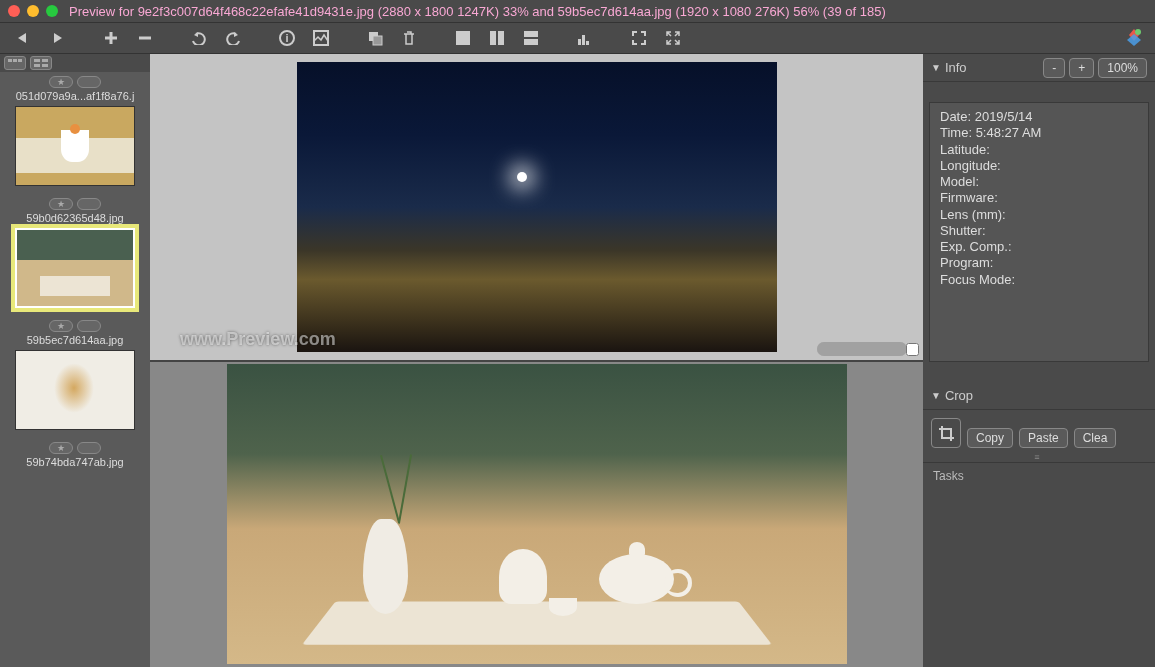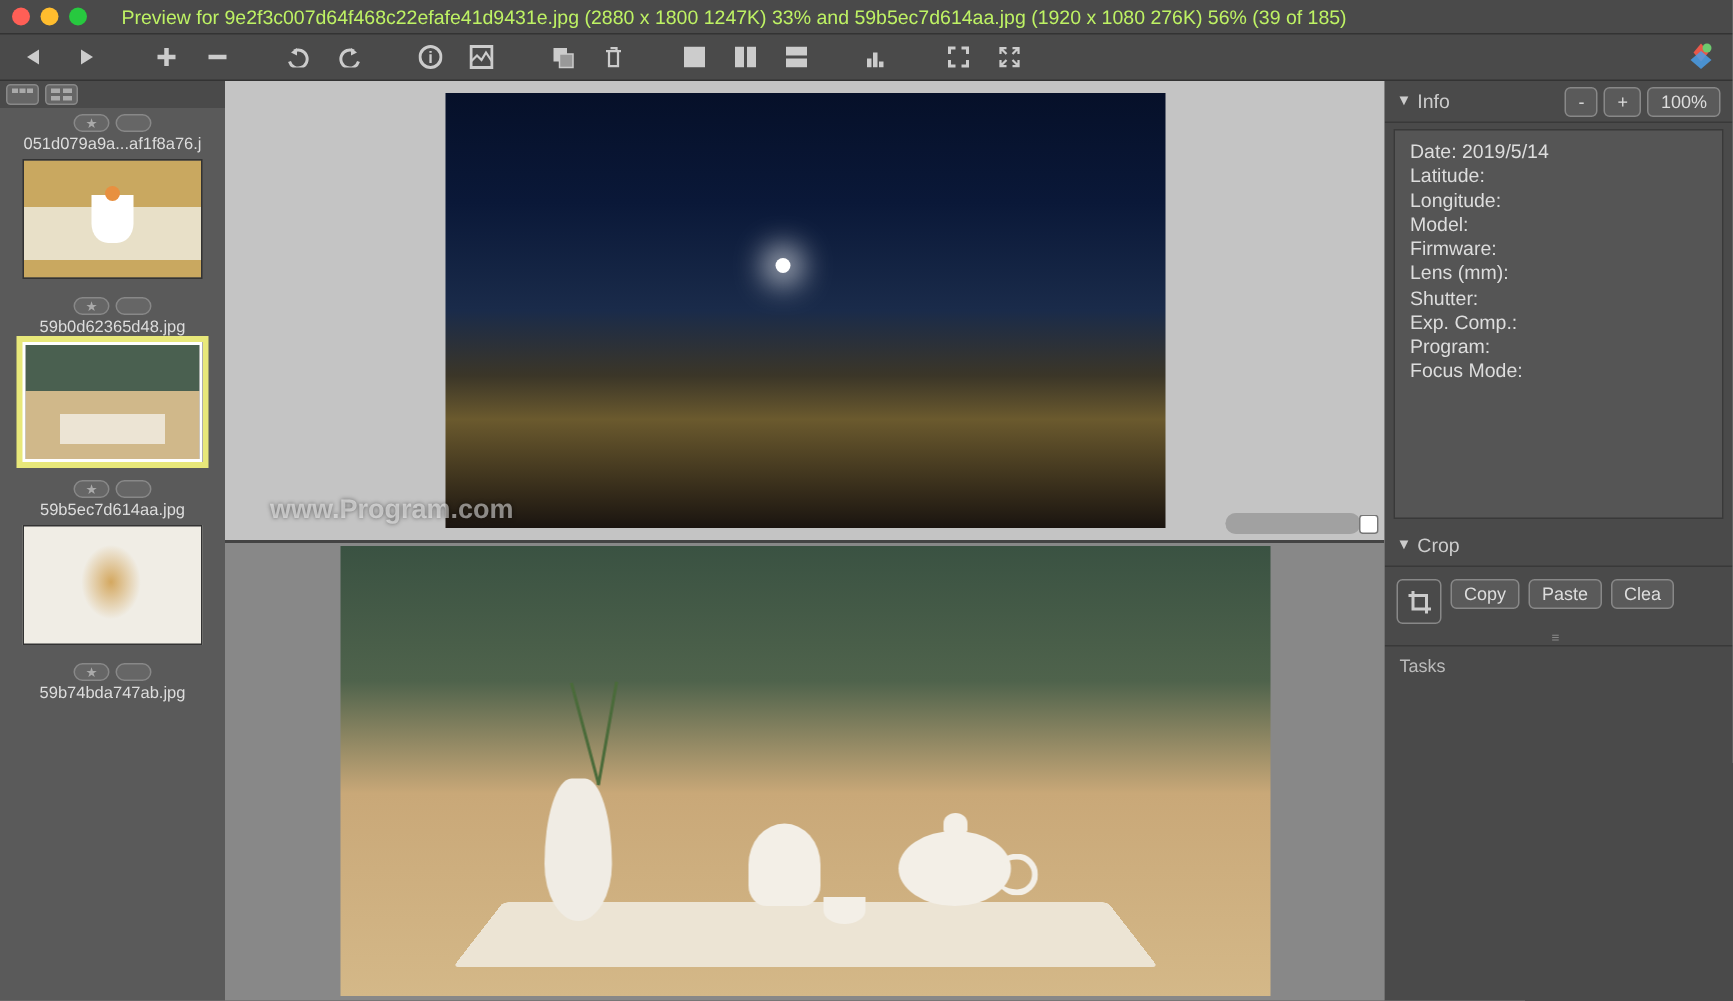--- a/index.html
+++ b/index.html
@@ -1,20 +1,20 @@
 <!DOCTYPE html>
 <html><head>
 <meta charset="utf-8">
 <style>
 * { margin:0; padding:0; box-sizing:border-box; font-family:-apple-system,BlinkMacSystemFont,"Segoe UI",sans-serif; }
 body { width:1155px; height:667px; background:#555; overflow:hidden; color:#ddd; font-size:13px; }
 .title-bar{height:22px;background:#4a4a4a;display:flex;align-items:center;padding:0 8px;gap:7px;}
 .tl{width:12px;height:12px;border-radius:50%;}
 .tl.r{background:#ff5f56;} .tl.y{background:#ffbd2e;} .tl.g{background:#27c93f;}
-.title-text{color:#bef264;font-size:13px;margin-left:16px;}
+.title-text{color:#f9a8d4;font-size:13px;margin-left:4px;}
 .toolbar{height:32px;background:#4a4a4a;border-top:1px solid #333;border-bottom:1px solid #333;display:flex;align-items:center;padding:0 10px;gap:8px;}
 .tbtn{width:26px;height:24px;display:flex;align-items:center;justify-content:center;color:#ccc;}
 .tsep{width:12px;}
 .main{display:flex;height:calc(100% - 54px);}
 .sidebar{width:150px;background:#5a5a5a;overflow:hidden;display:flex;flex-direction:column;}
 .sb-top{height:18px;background:#4a4a4a;display:flex;gap:4px;padding:2px 4px;}
 .sb-toggle{width:22px;height:14px;background:#666;border:1px solid #888;border-radius:3px;display:flex;align-items:center;justify-content:center;}
 .sb-toggle svg{width:16px;height:10px;}
 .thumbs{flex:1;overflow:hidden;}
 .thumb-block{padding:4px 0;text-align:center;}
@@ -40,23 +40,23 @@
 .teapot::before{content:'';position:absolute;top:-12px;left:30px;width:16px;height:14px;background:#f3efe7;border-radius:50% 50% 20% 20%;}
 .teapot::after{content:'';position:absolute;top:15px;right:-18px;width:24px;height:20px;border:4px solid #f3efe7;border-radius:50%;border-left:none;}
 .cup{position:absolute;bottom:48px;left:52%;width:28px;height:18px;background:#f3efe7;border-radius:0 0 50% 50%;}
 .scroll-track{position:absolute;bottom:4px;height:14px;background:rgba(0,0,0,.15);border-radius:7px;}
 .scroll-thumb{height:100%;background:rgba(160,160,160,.7);border-radius:7px;}
 .info-panel{width:232px;background:#4a4a4a;display:flex;flex-direction:column;overflow:hidden;}
 .panel-hdr{height:28px;display:flex;align-items:center;padding:0 8px;color:#ccc;font-size:13px;border-bottom:1px solid #393939;}
 .panel-hdr .disc{margin-right:4px;font-size:10px;}
 .hdr-ctrls{margin-left:auto;display:flex;gap:4px;}
 .pbtn{height:20px;padding:0 8px;border:1px solid #888;border-radius:4px;background:#5a5a5a;color:#ddd;font-size:12px;display:flex;align-items:center;cursor:pointer;}
-.info-body{padding:6px 0 6px 10px;background:#555;border:1px solid #393939;margin:4px 6px;height:260px;overflow-y:auto;}
+.info-body{padding:6px 0 6px 10px;background:#555;border:1px solid #393939;margin:20px 6px;height:260px;overflow-y:auto;}
 .info-row{font-size:13px;color:#ddd;line-height:1.25;white-space:nowrap;}
-.crop-body{padding:8px;display:flex;gap:6px;align-items:flex-start;}
+.crop-body{padding:8px;display:flex;gap:6px;align-items:flex-end;}
 .crop-icon{width:30px;height:30px;border:1px solid #888;border-radius:4px;display:flex;align-items:center;justify-content:center;}
 .tasks-hdr{padding:6px 10px;color:#bbb;font-size:12px;background:#4a4a4a;border-top:1px solid #393939;}
 .tasks-body{flex:1;background:#4a4a4a;}
 .resize-grip{position:absolute;right:2px;top:0;color:#888;font-size:9px;letter-spacing:1px;}
 .watermark{position:absolute;top:275px;left:30px;color:rgba(255,255,255,.5);font-size:18px;font-weight:bold;text-shadow:0 0 3px rgba(0,0,0,.5);}
 .brand-icon{margin-left:auto;}
 </style>
 </head>
 <body>
 
@@ -246,35 +246,36 @@
     <div class="pane" style="background:#888;">
       <div class="img-frame tea">
         <div class="tray"></div>
         <div class="vase"></div>
         <div class="stems"></div>
         <div class="pitcher"></div>
         <div class="teapot"></div>
         <div class="cup"></div>
       </div>
     </div>
-    <div class="watermark">www.Program.com</div>
+    <div class="watermark">www.Preview.com</div>
   </div>
 
   <div class="info-panel">
     <div class="panel-hdr">
       <span class="disc">▼</span>
       <span>Info</span>
       <div class="hdr-ctrls">
         <div class="pbtn">-</div>
         <div class="pbtn">+</div>
         <div class="pbtn">100%</div>
       </div>
     </div>
     <div class="info-body">
       <div class="info-row">Date: 2019/5/14</div>
+      <div class="info-row">Time: 5:48:27 AM</div>
       <div class="info-row">Latitude:</div>
       <div class="info-row">Longitude:</div>
       <div class="info-row">Model:</div>
       <div class="info-row">Firmware:</div>
       <div class="info-row">Lens (mm):</div>
       <div class="info-row">Shutter:</div>
       <div class="info-row">Exp. Comp.:</div>
       <div class="info-row">Program:</div>
       <div class="info-row">Focus Mode:</div>
     </div>

